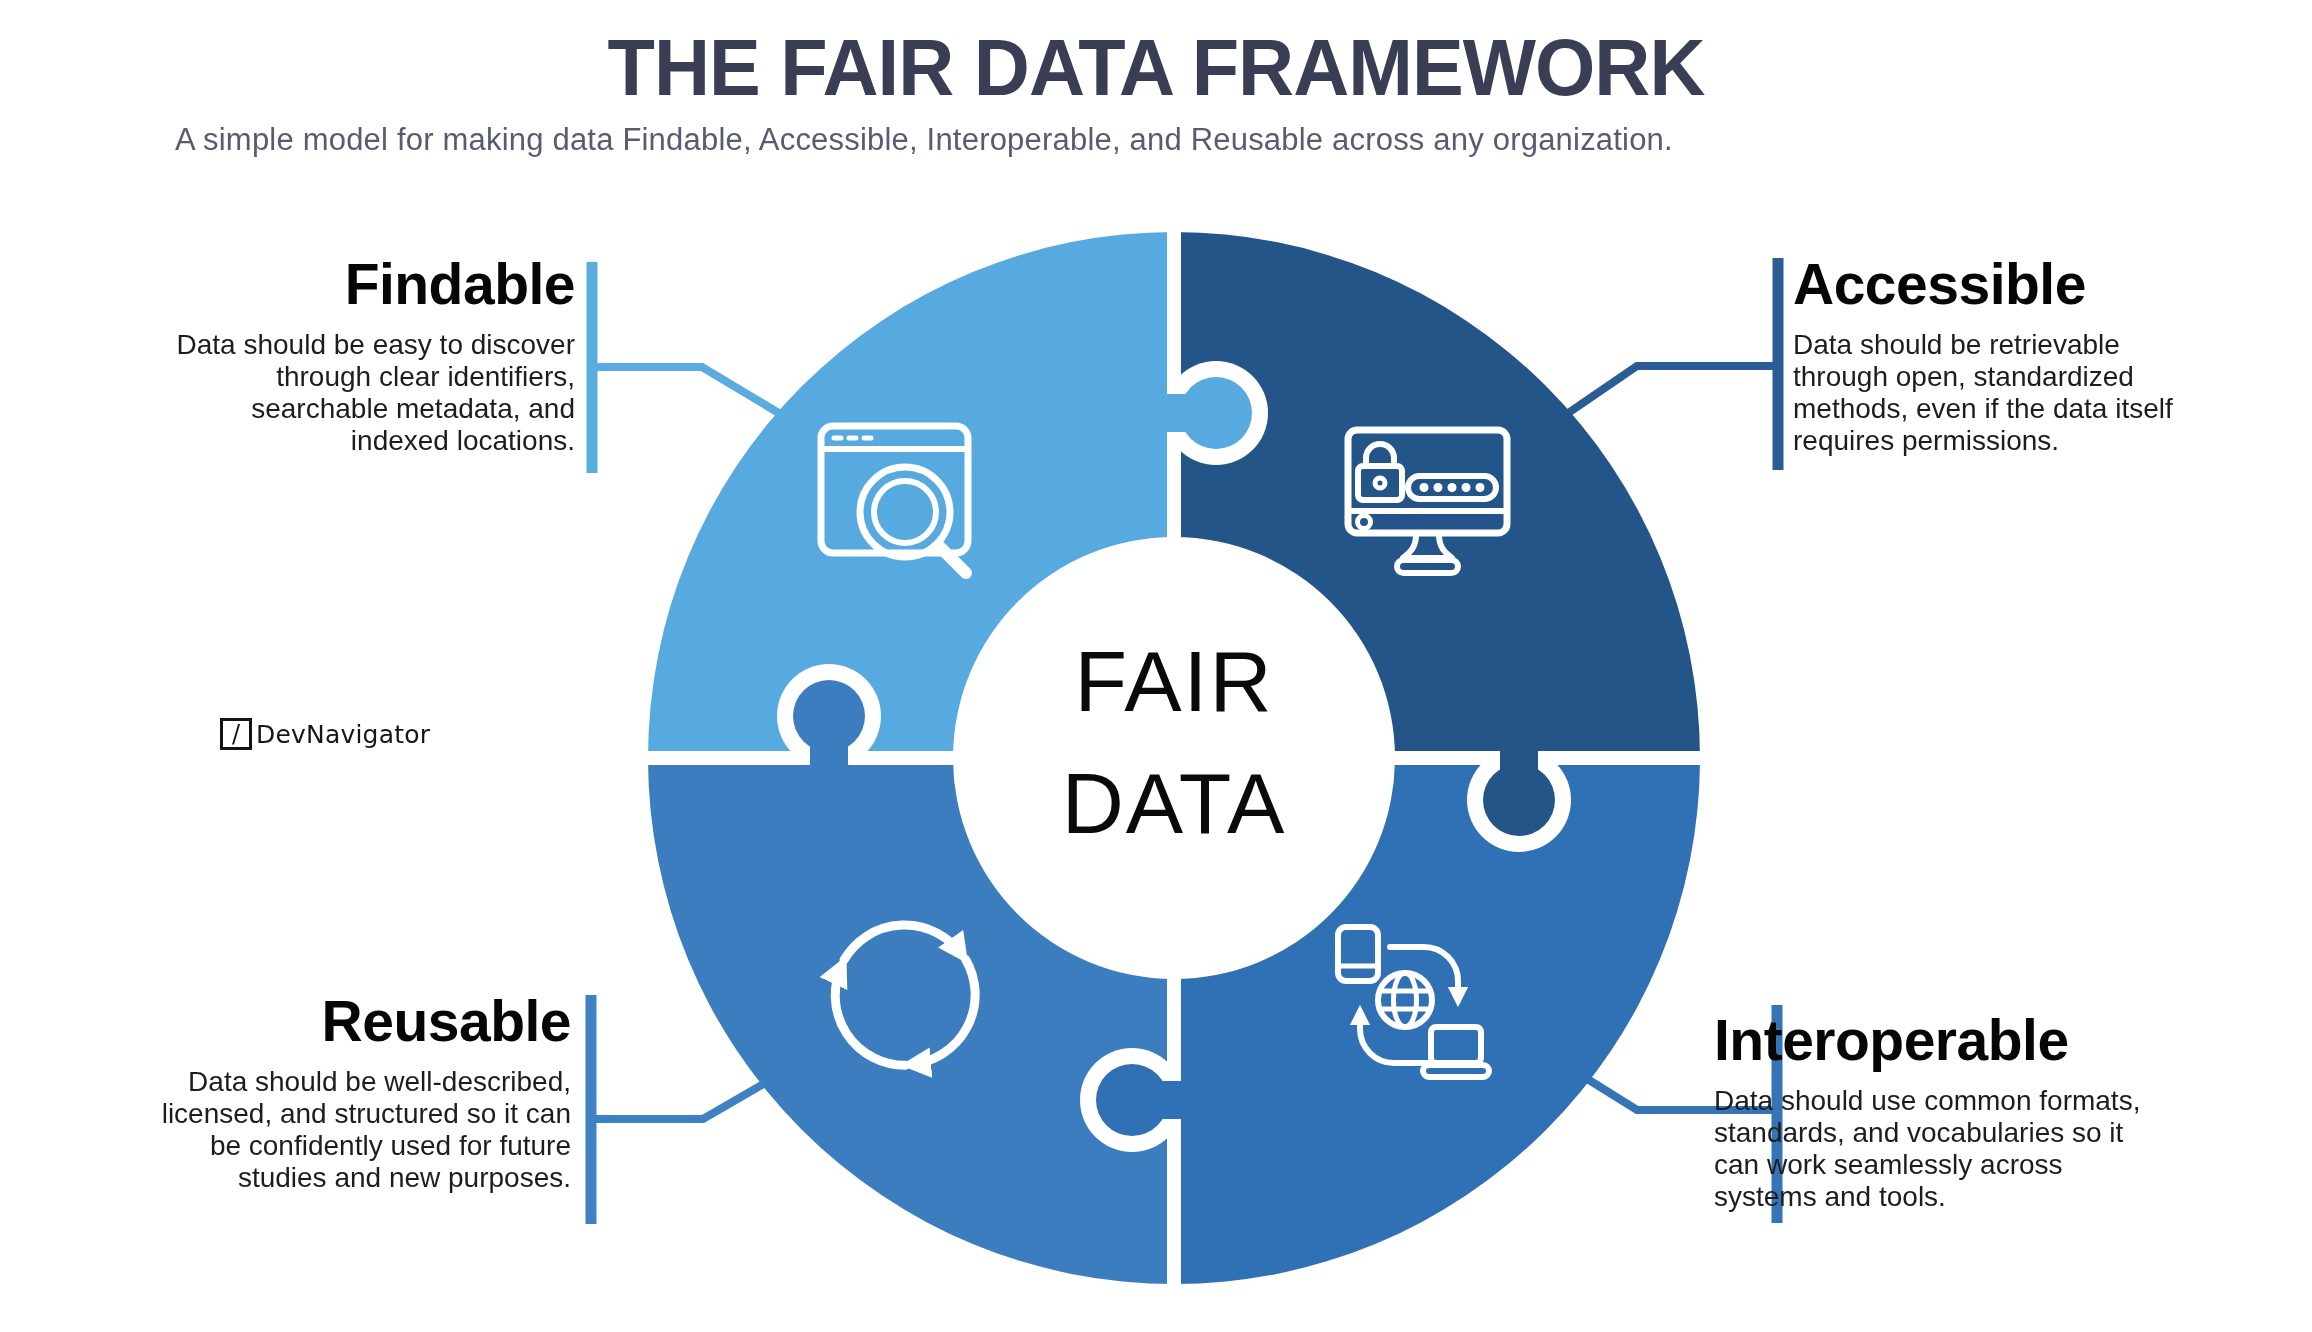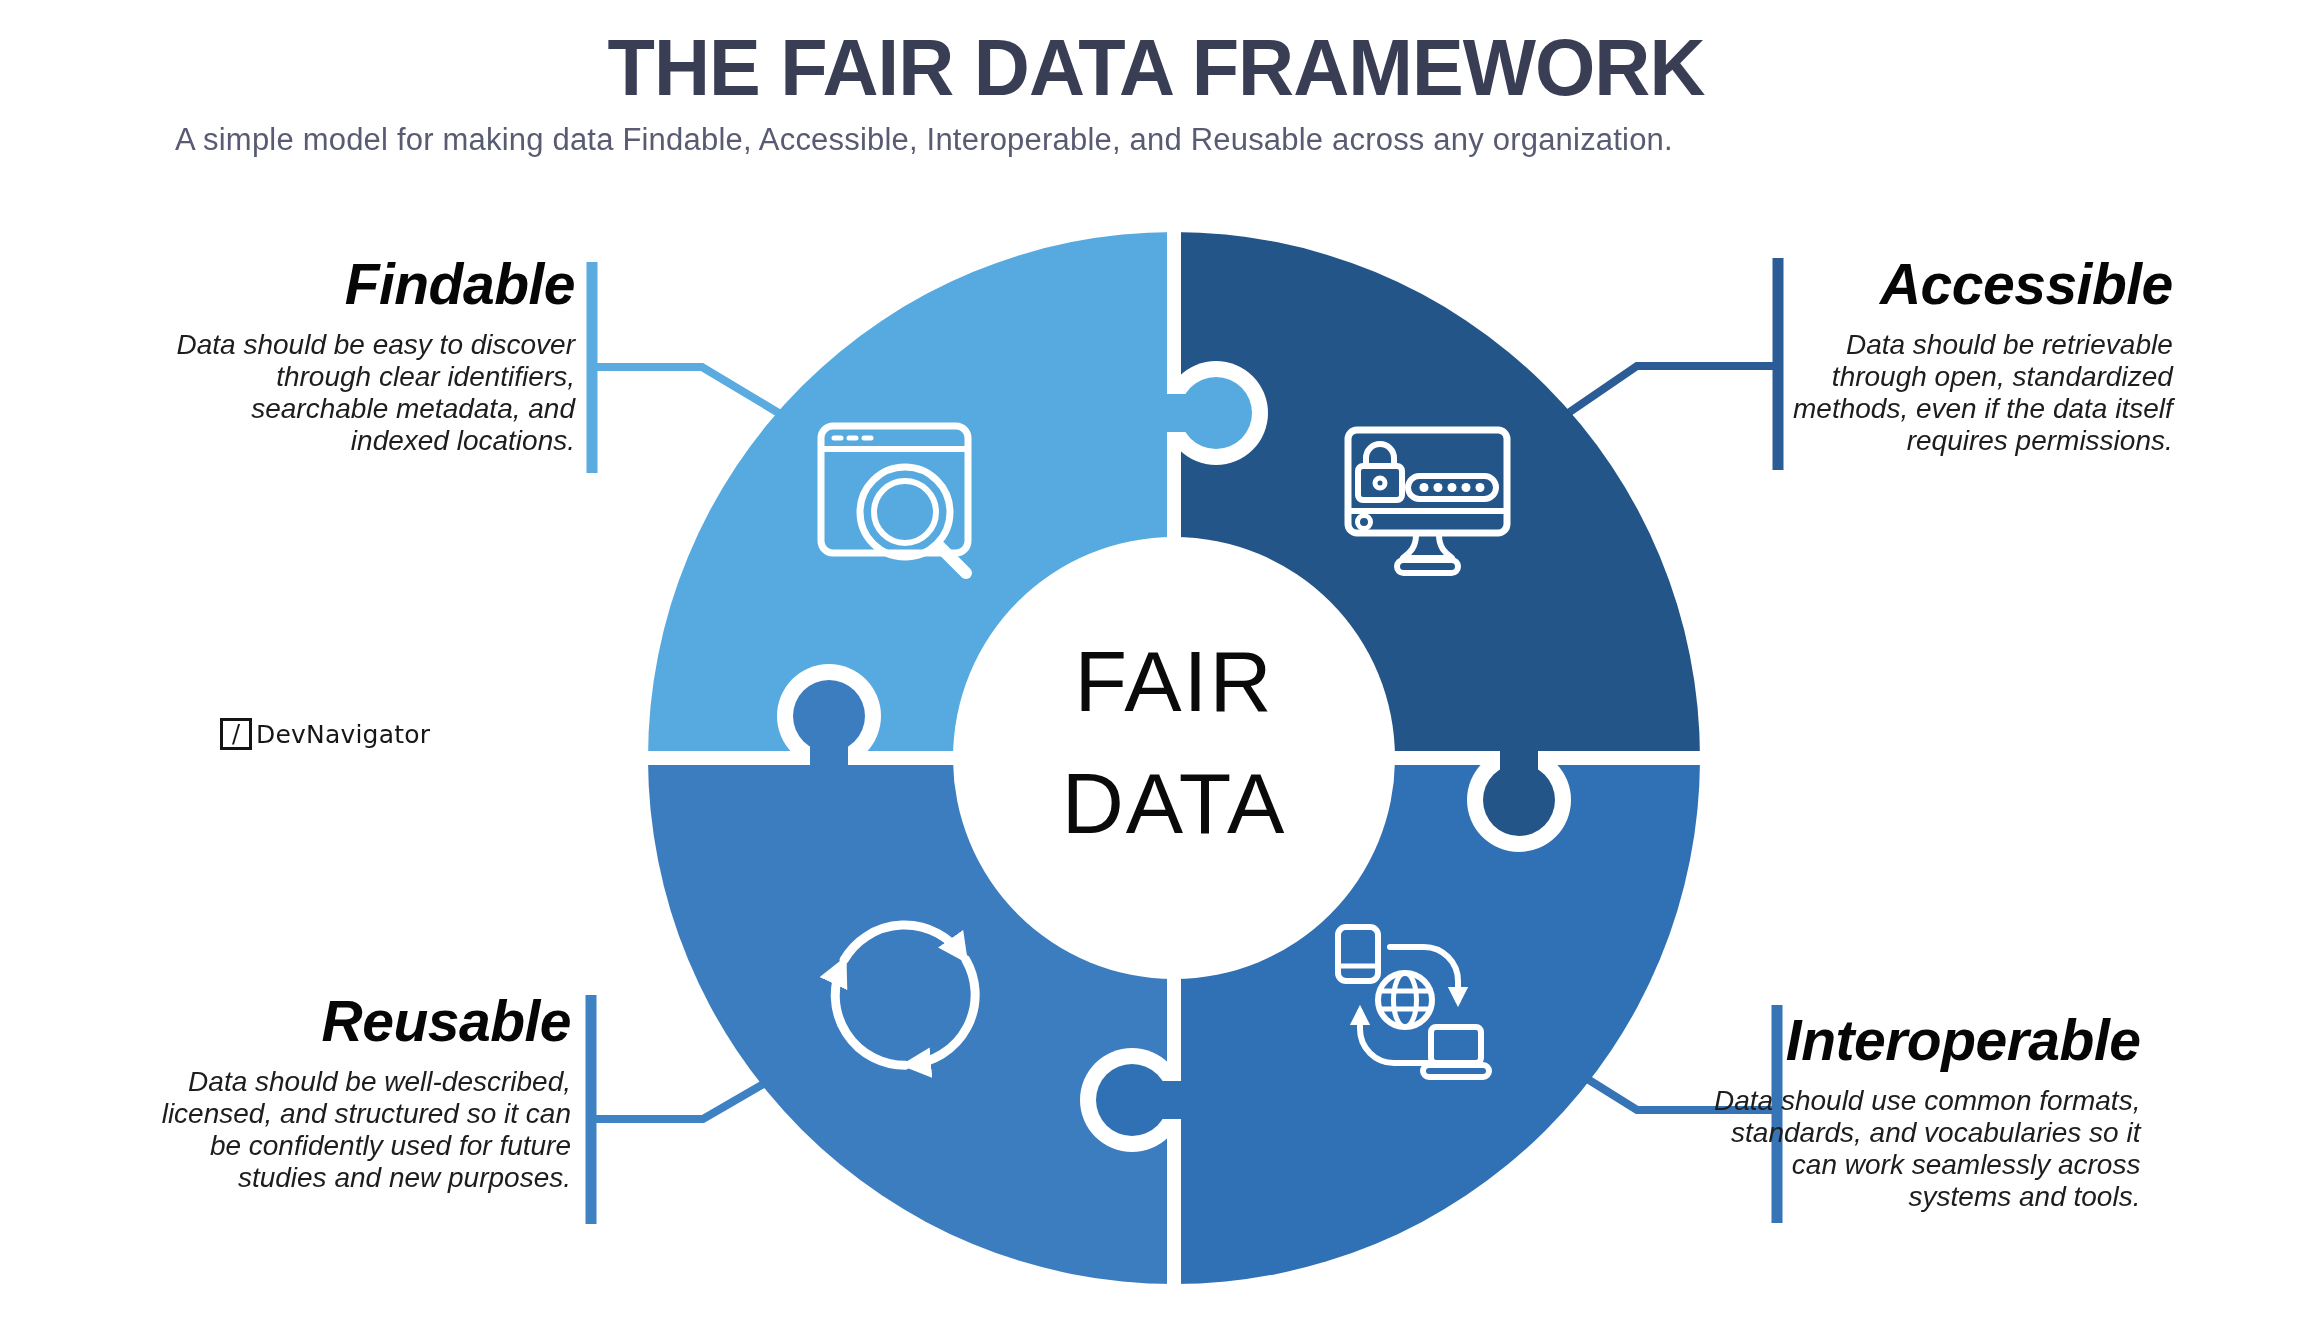--- a/index.html
+++ b/index.html
@@ -10,25 +10,25 @@
   .page-title{
     position:absolute;left:0;top:22px;width:2312px;text-align:center;
     font-size:80px;font-weight:700;letter-spacing:-1px;color:#3A3E54;
     transform:scaleX(0.97);
   }
   .page-subtitle{
     position:absolute;left:0;top:122px;width:1848px;text-align:center;
     font-size:31px;font-weight:400;color:#585B72;letter-spacing:0.2px;
   }
 
-  .q-block{position:absolute;font-style:italic;}
+  .q-block{position:absolute;}
   .q-label{font-size:57px;font-weight:700;color:#060606;letter-spacing:-0.5px;line-height:1.0;}
   .q-desc{margin-top:16px;font-size:28px;color:#1d1d1d;line-height:1.14;white-space:pre-line;}
   .q-right{text-align:right;}
-  .q-left{text-align:right;}
+  .q-left{text-align:left;}
 
   .block-findable      {right:1737px;top:256px;}
   .block-accessible    {left:1793px;top:256px;}
   .block-reusable      {right:1741px;top:993px;}
   .block-interoperable {left:1714px;top:1000px;margin-top:12px;}
 
   .center-text{
     position:absolute;left:954px;top:620px;width:440px;text-align:center;
     color:#0a0a0a;font-weight:400;
   }

